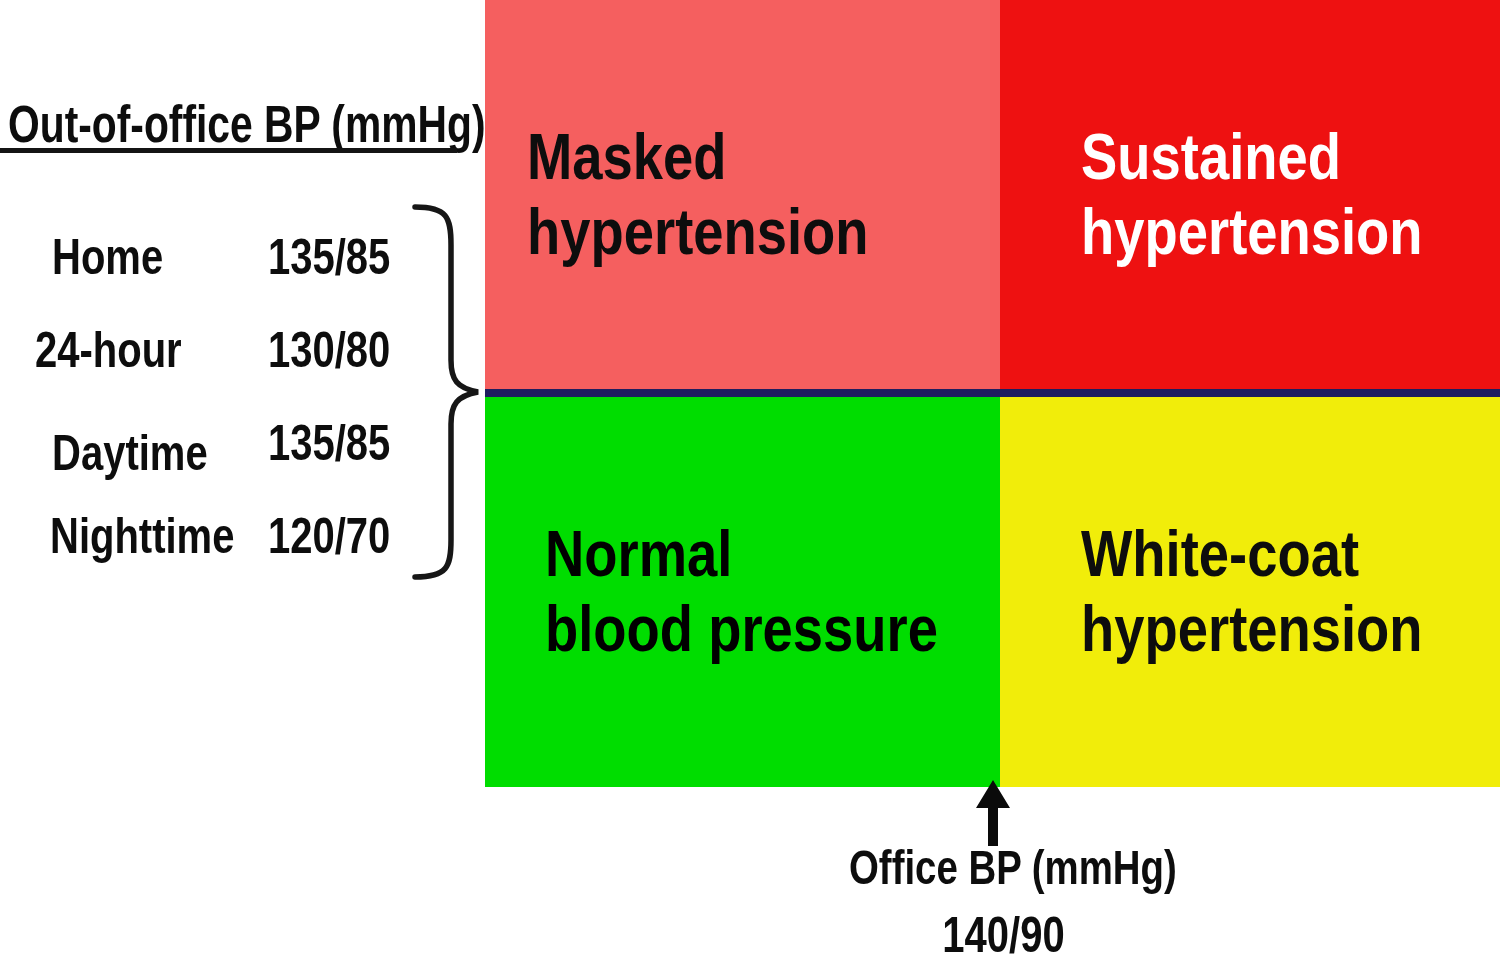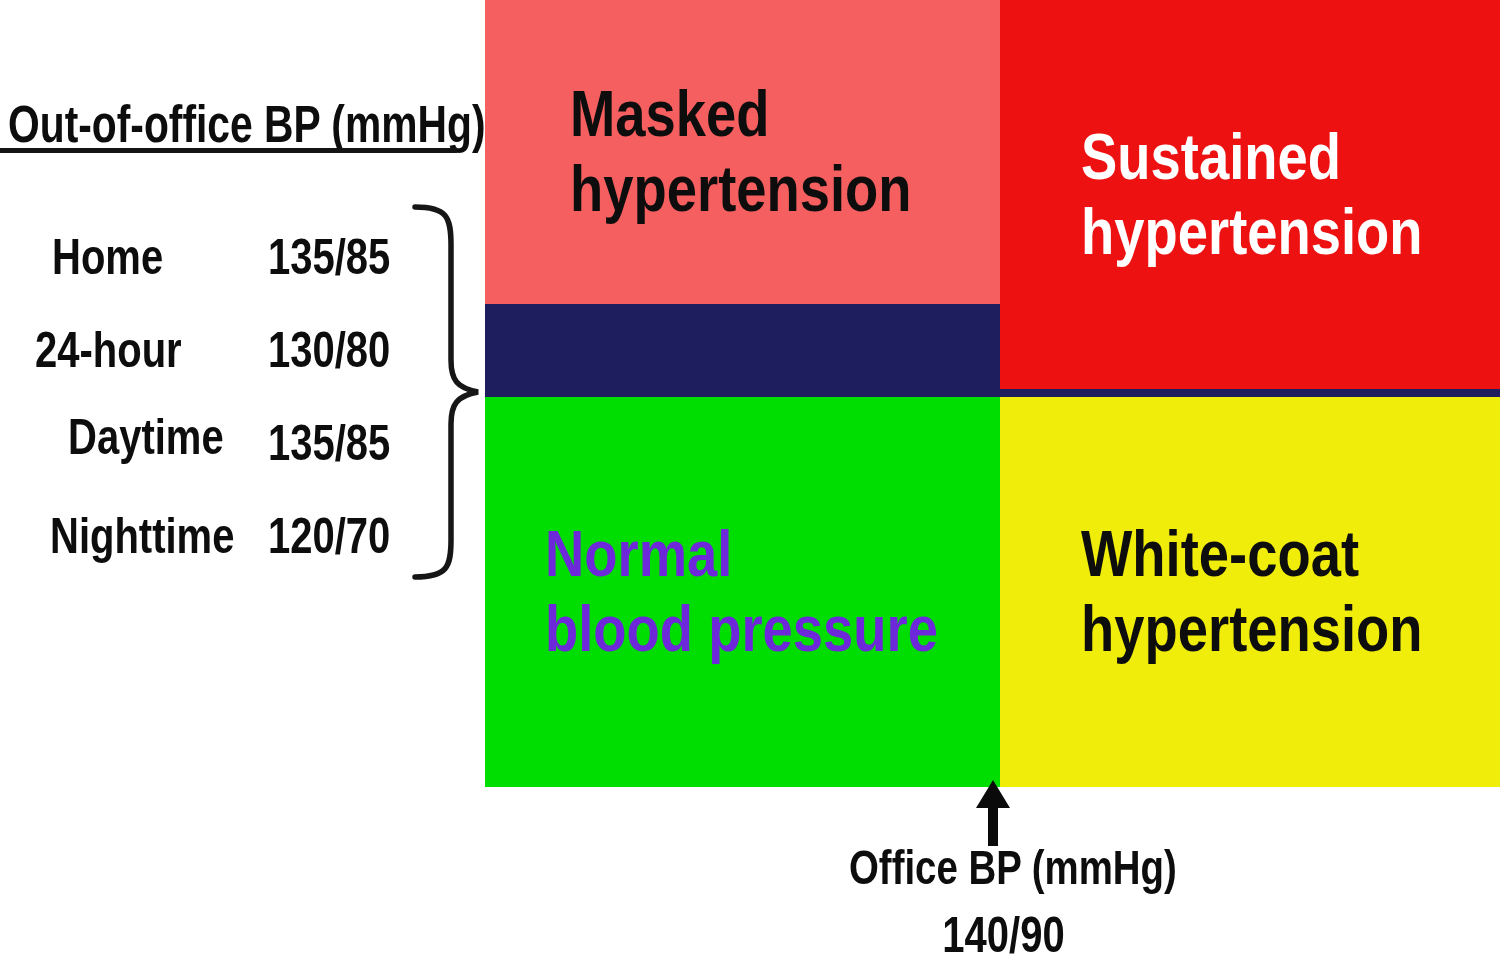--- a/index.html
+++ b/index.html
@@ -25,21 +25,21 @@
   .legend-value { font-size: 50px; }
 
   
   #quad-grid {
     left: 485px; top: 0px; width: 1015px; height: 787px;
   }
   .quad {
     position: absolute;
     display: flex; align-items: center;
   }
-  .quad-tl { left: 0px;   top: 0px;   width: 506px; height: 304px; padding-left: 85px; }
+  .quad-tl { left: 0px;   top: 0px;   width: 506px; height: 389px; padding-left: 42px; }
   .quad-tr { left: 515px; top: 0px;   width: 415px; height: 389px; padding-left: 81px; }
   .quad-bl { left: 0px;   top: 397px; width: 506px; height: 390px; padding-left: 60px; }
   .quad-br { left: 515px; top: 397px; width: 419px; height: 390px; padding-left: 81px; }
   .quad-tr, .quad-br { width: 500px; }
   .quad-label {
     display: inline-block;
     font-size: 64px; line-height: 75px;
     white-space: pre-line;
     transform: scaleX(0.85); transform-origin: 0 50%;
   }
@@ -65,21 +65,21 @@
   <span class="cond legend-value">135/85</span>
 </div>
 
 <div class="abs" style="left:35px; top:321px;">
   <span class="cond legend-label">24-hour</span>
 </div>
 <div class="abs" style="left:268px; top:321px;">
   <span class="cond legend-value">130/80</span>
 </div>
 
-<div class="abs" style="left:52px; top:408px;margin-left:16px;">
+<div class="abs" style="left:52px; top:424px;">
   <span class="cond legend-label">Daytime</span>
 </div>
 <div class="abs" style="left:268px; top:414px;">
   <span class="cond legend-value">135/85</span>
 </div>
 
 <div class="abs" style="left:50px; top:507px;">
   <span class="cond legend-label">Nighttime</span>
 </div>
 <div class="abs" style="left:268px; top:507px;">
@@ -92,21 +92,21 @@
 
 <div class="abs" id="quad-grid" style="background: rgb(30, 30, 95);">
   <div class="quad quad-tl" style="background: rgb(245, 95, 95); color: rgb(13, 13, 13);">
     <span class="quad-label">Masked
 hypertension</span>
   </div>
   <div class="quad quad-tr" style="background: rgb(238, 17, 17); color: rgb(255, 255, 255);">
     <span class="quad-label">Sustained
 hypertension</span>
   </div>
-  <div class="quad quad-bl" style="background: rgb(0, 221, 0); color: #6d28d9;">
+  <div class="quad quad-bl" style="background: rgb(0, 221, 0); color: #000000;">
     <span class="quad-label">Normal
 blood pressure</span>
   </div>
   <div class="quad quad-br" style="background: rgb(241, 237, 10); color: rgb(13, 13, 13);">
     <span class="quad-label">White-coat
 hypertension</span>
   </div>
 </div>
 
 <svg class="abs" style="left:965px; top:776px;" width="56" height="74" viewBox="0 0 56 74">

